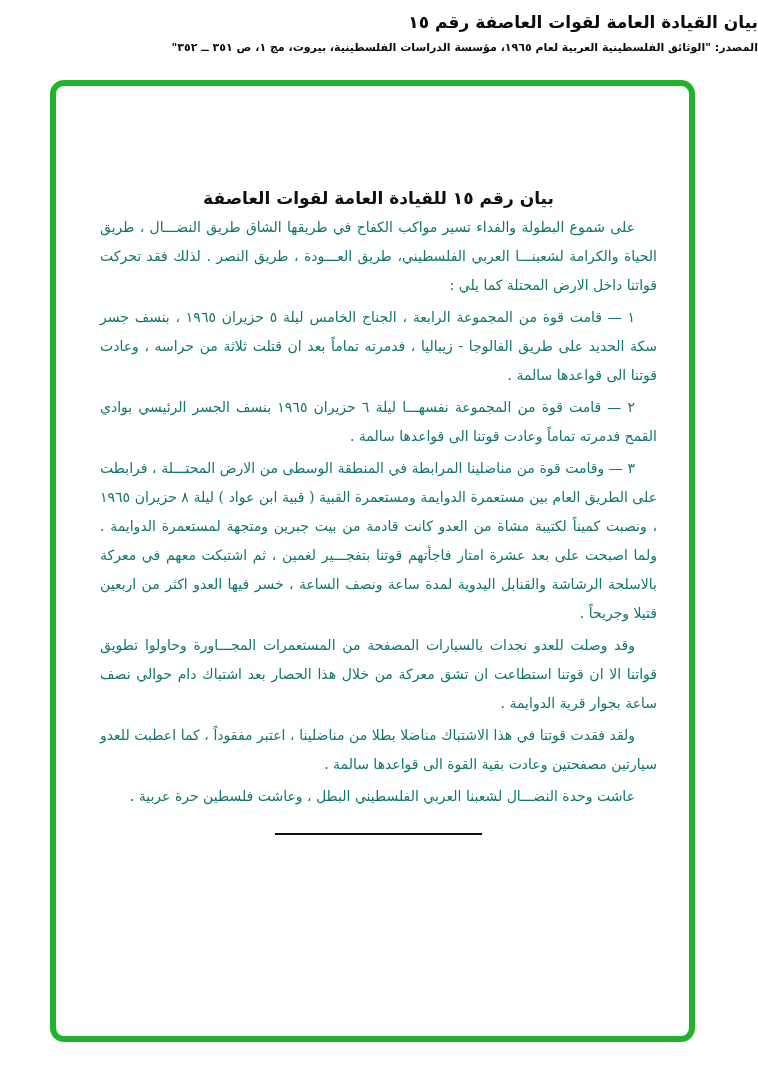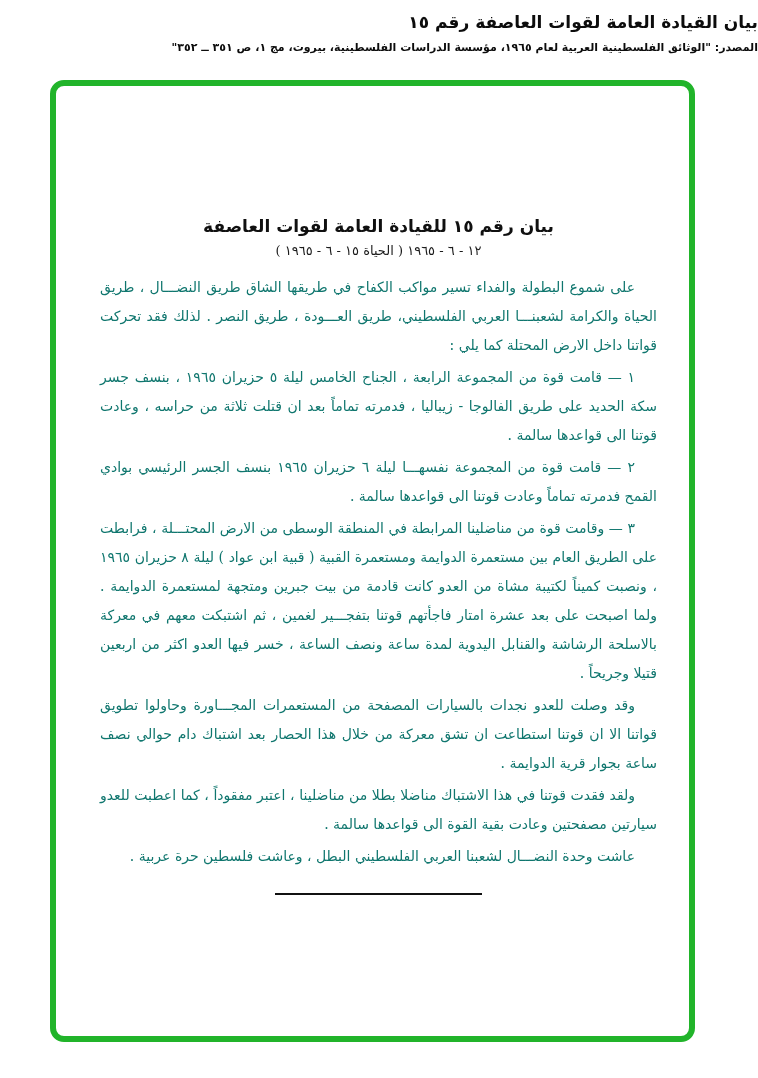--- a/index.html
+++ b/index.html
@@ -42,21 +42,20 @@
     border: 6px solid #21b42a;
     border-radius: 14px;
     background: #ffffff;
   }
   .doc-content {
     position: absolute;
     top: 0; left: 0; right: 0; bottom: 0;
     padding: 100px 32px 4px 44px;
     direction: rtl;
     font-family: "DejaVu Serif", "DejaVu Sans", serif;
-    margin-top: 28px;
   }
   .doc-title {
     text-align: center;
     font-weight: bold;
     font-size: 17px;
     line-height: 24px;
     color: #101010;
   }
   .doc-date {
     text-align: center;
@@ -89,21 +88,20 @@
   <div class="header">
     <div class="header-title">بيان القيادة العامة لقوات العاصفة رقم ١٥</div>
     <div class="header-source">المصدر: "الوثائق الفلسطينية العربية لعام ١٩٦٥،  مؤسسة الدراسات الفلسطينية، بيروت، مج ١، ص ٣٥١ ــ ٣٥٢"</div>
   </div>
 
   <div class="green-frame">
     <div class="doc-content">
 
       <div class="doc-title">بيان رقم ١٥ للقيادة العامة لقوات العاصفة</div>
 
-      <div class="doc-date">١٢ - ٦ - ١٩٦٥ ( الحياة ١٥ - ٦ - ١٩٦٥ )</div>
 
       <p class="para">على شموع البطولة والفداء تسير مواكب الكفاح في طريقها الشاق  طريق النضـــال ، طريق الحياة والكرامة لشعبنـــا  العربي الفلسطيني، طريق العـــودة ، طريق النصر . لذلك فقد تحركت قواتنا داخل الارض المحتلة كما يلي :</p>
 
       <p class="para">١ — قامت قوة من المجموعة الرابعة ، الجناح الخامس ليلة ٥ حزيران ١٩٦٥ ، بنسف جسر سكة الحديد على طريق الفالوجا - زيباليا ، فدمرته تماماً بعد ان قتلت ثلاثة من حراسه ، وعادت قوتنا الى قواعدها سالمة .</p>
 
       <p class="para">٢ — قامت قوة من المجموعة نفسهـــا ليلة ٦ حزيران ١٩٦٥ بنسف الجسر الرئيسي بوادي القمح فدمرته تماماً وعادت قوتنا الى قواعدها سالمة .</p>
 
       <p class="para">٣ — وقامت قوة من مناضلينا المرابطة في المنطقة الوسطى من الارض المحتـــلة ، فرابطت على الطريق العام بين مستعمرة الدوايمة ومستعمرة القبية ( قبية ابن عواد ) ليلة ٨ حزيران ١٩٦٥ ، ونصبت كميناً لكتيبة مشاة من العدو كانت قادمة من بيت جبرين ومتجهة لمستعمرة الدوايمة . ولما اصبحت على بعد عشرة امتار فاجأتهم قوتنا بتفجـــير لغمين ، ثم اشتبكت معهم في معركة بالاسلحة الرشاشة والقنابل اليدوية لمدة ساعة ونصف الساعة ، خسر فيها العدو اكثر من اربعين قتيلا وجريحاً .</p>
 
       <p class="para">وقد وصلت للعدو نجدات بالسيارات المصفحة من المستعمرات المجـــاورة  وحاولوا تطويق قواتنا الا ان قوتنا استطاعت ان تشق معركة من خلال هذا الحصار بعد  اشتباك دام حوالي نصف ساعة بجوار قرية الدوايمة .</p>

